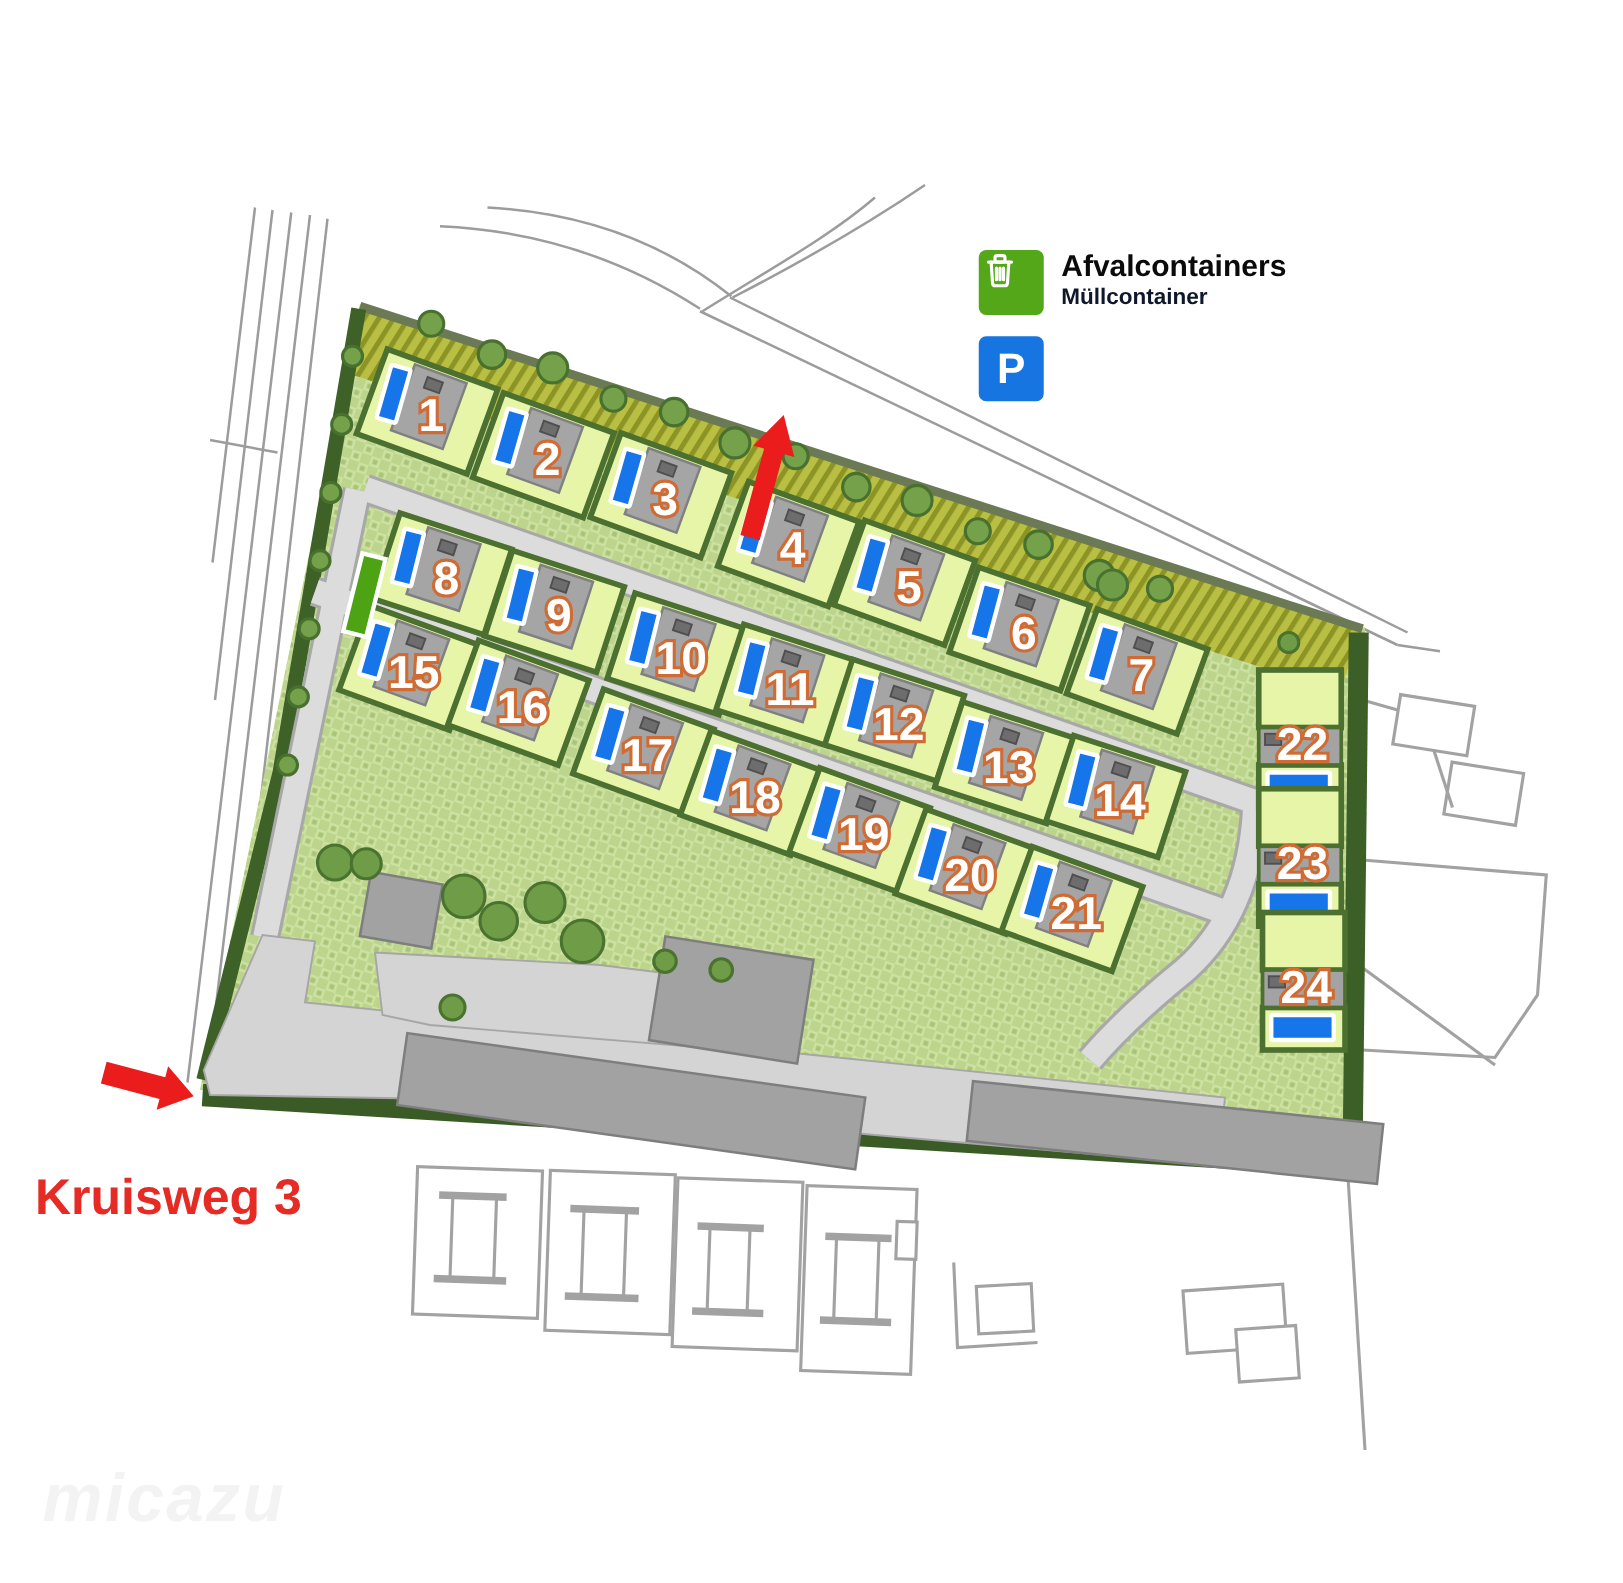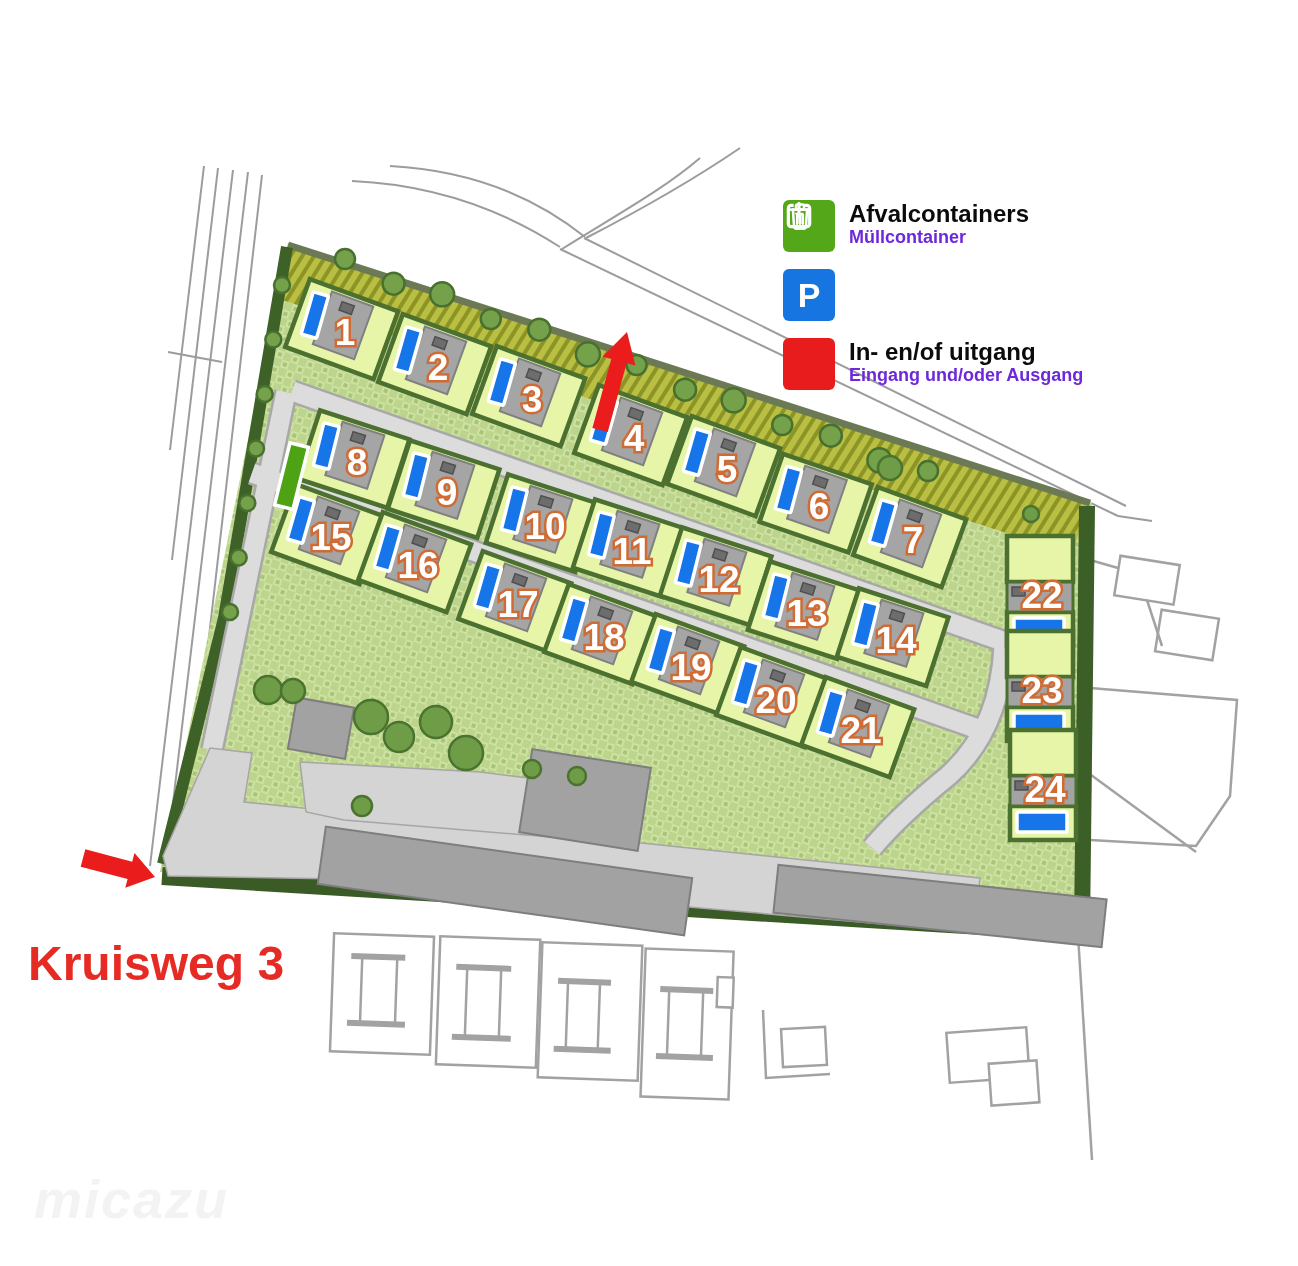--- a/index.html
+++ b/index.html
@@ -22,24 +22,24 @@
   
   .legend{position:absolute;left:783px;top:200px;display:flex;flex-direction:column;gap:17px;width:500px;}
   .legend-row{display:flex;gap:14px;align-items:flex-start;}
   .legend-icon{width:52px;height:52px;border-radius:6px;flex:0 0 auto;
                display:flex;align-items:center;justify-content:center;}
   .icon-green{background:#53a718;}
   .icon-blue{background:#1675e0;}
   .icon-red{background:#e81c1c;}
   .legend-text{padding-top:1px;}
   .legend-title{font-size:24px;font-weight:bold;color:#0b0b0b;line-height:1.1;}
-  .legend-sub{font-size:18px;font-weight:bold;color:#6d28d9;line-height:1.2;}
+  .legend-sub{font-size:18px;font-weight:bold;color:#0f172a;line-height:1.2;}
   .p-glyph{color:#ffffff;font-size:34px;font-weight:bold;line-height:1;}
 
-  .street-label{position:absolute;left:28px;top:936px;font-size:48px;font-weight:bold;color:#e62b25;}
+  .street-label{position:absolute;left:28px;top:936px;font-size:40px;font-weight:bold;color:#e62b25;}
   .watermark{position:absolute;left:34px;top:1168px;font-size:54px;font-weight:bold;
              font-style:italic;color:#f3f3f3;letter-spacing:2px;}
 </style>
 </head>
 <body>
 
 <div class="stage">
 
 <svg width="1298" height="1266" viewBox="0 0 1298 1266" xmlns="http://www.w3.org/2000/svg">
   <defs>
@@ -434,30 +434,17 @@
       <div class="legend-text">
         <div class="legend-title">Afvalcontainers</div>
         <div class="legend-sub">Müllcontainer</div>
       </div>
     </div>
     <div class="legend-row">
       <div class="legend-icon icon-blue">
         <span class="p-glyph">P</span>
       </div>
     </div>
-    <div class="legend-row">
-      <div class="legend-icon icon-red">
-        <svg width="32" height="32" viewBox="0 0 24 24" fill="none" stroke="#ffffff" stroke-width="2.4" stroke-linejoin="round">
-          <path d="M8 4H6.2A2.2 2.2 0 0 0 4 6.2v11.6A2.2 2.2 0 0 0 6.2 20h11.6a2.2 2.2 0 0 0 2.2-2.2V6.2A2.2 2.2 0 0 0 17.8 4H16"></path>
-          <path d="M12 2.6v7.4" stroke-linecap="round"></path>
-          <polygon points="8.6,9.6 15.4,9.6 12,14.2" fill="#ffffff" stroke="none"></polygon>
-        </svg>
-      </div>
-      <div class="legend-text">
-        <div class="legend-title">In- en/of uitgang</div>
-        <div class="legend-sub">Eingang und/oder Ausgang</div>
-      </div>
-    </div>
   </div>
 
   <div class="street-label">Kruisweg 3</div>
   <div class="watermark">micazu</div>
 </div>
 
 </body></html>

